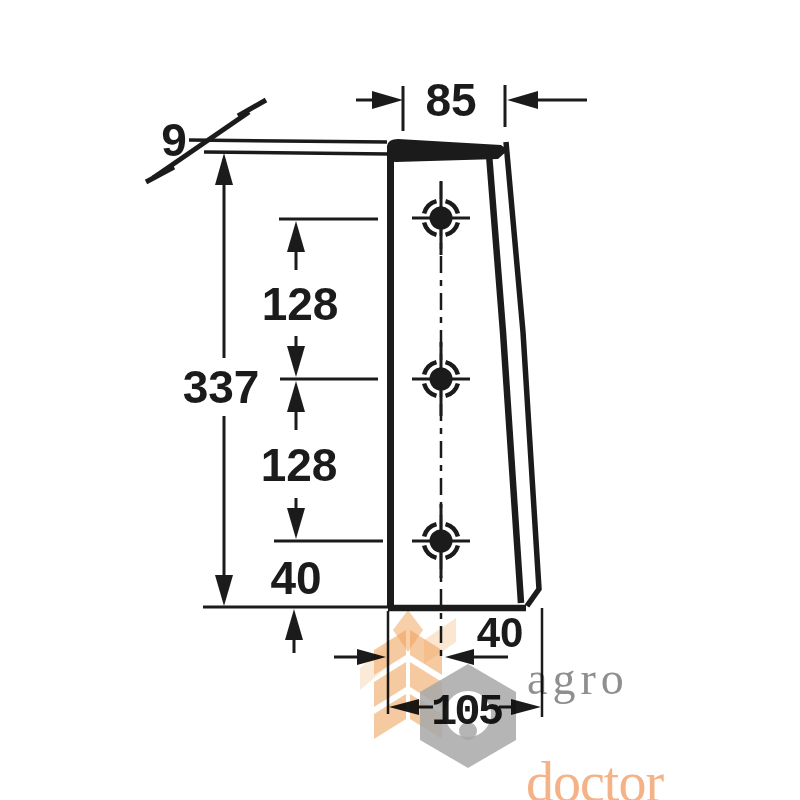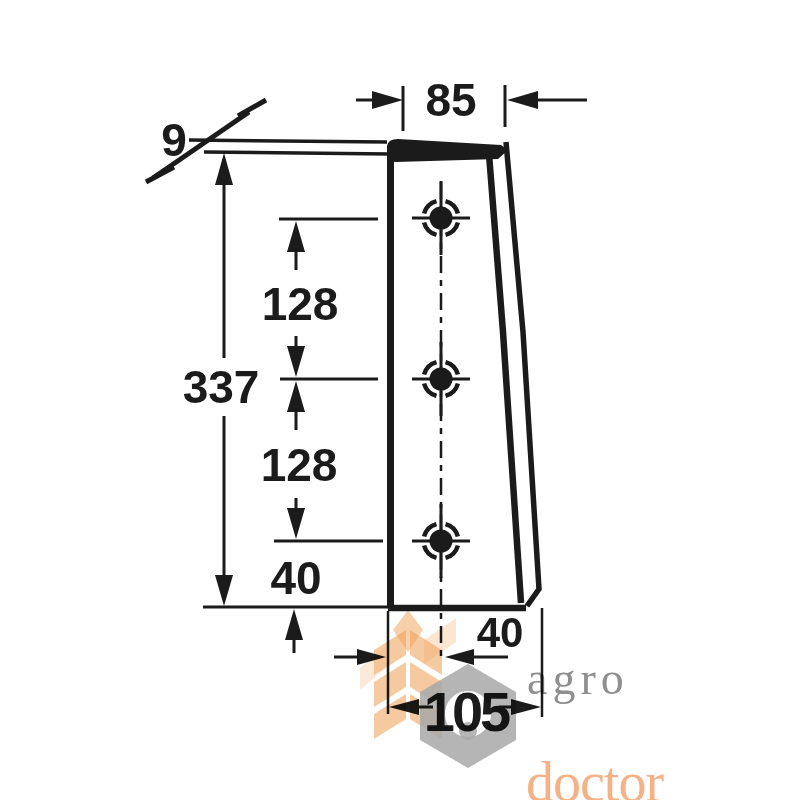--- a/index.html
+++ b/index.html
@@ -3,21 +3,21 @@
 <meta charset="utf-8">
 <style>
   html,body{margin:0;padding:0;background:#ffffff;}
   #canvas{position:relative;width:700px;height:800px;background:#ffffff;overflow:hidden;
           font-family:"Liberation Sans",sans-serif;}
   #linework{position:absolute;left:0;top:0;}
   .dim-label{position:absolute;transform:translate(-50%,-50%);
              font-family:"Liberation Sans",sans-serif;font-weight:bold;color:#1b1b1b;
              font-size:46px;line-height:1;white-space:nowrap;}
   .dim-label.small{font-size:42px;}
-  .dim-label.big{font-size:56px;letter-spacing:-3px;}
+  .dim-label.big{font-size:44px;letter-spacing:-3px;font-family:Liberation Mono, monospace;}
   #watermark{position:absolute;left:0;top:0;width:800px;height:800px;
              mix-blend-mode:multiply;pointer-events:none;}
   .brand{position:absolute;font-family:Liberation Serif, serif;font-weight:300;
          line-height:1;white-space:nowrap;}
   .brand.agro{left:527px;top:656px;font-size:46px;letter-spacing:5px;color:#8f8f8f;}
   .brand.doctor{left:526px;top:712px;font-size:56px;letter-spacing:-1px;color:#f5b286;margin-top:42px;}
 </style>
 </head>
 <body>
 

